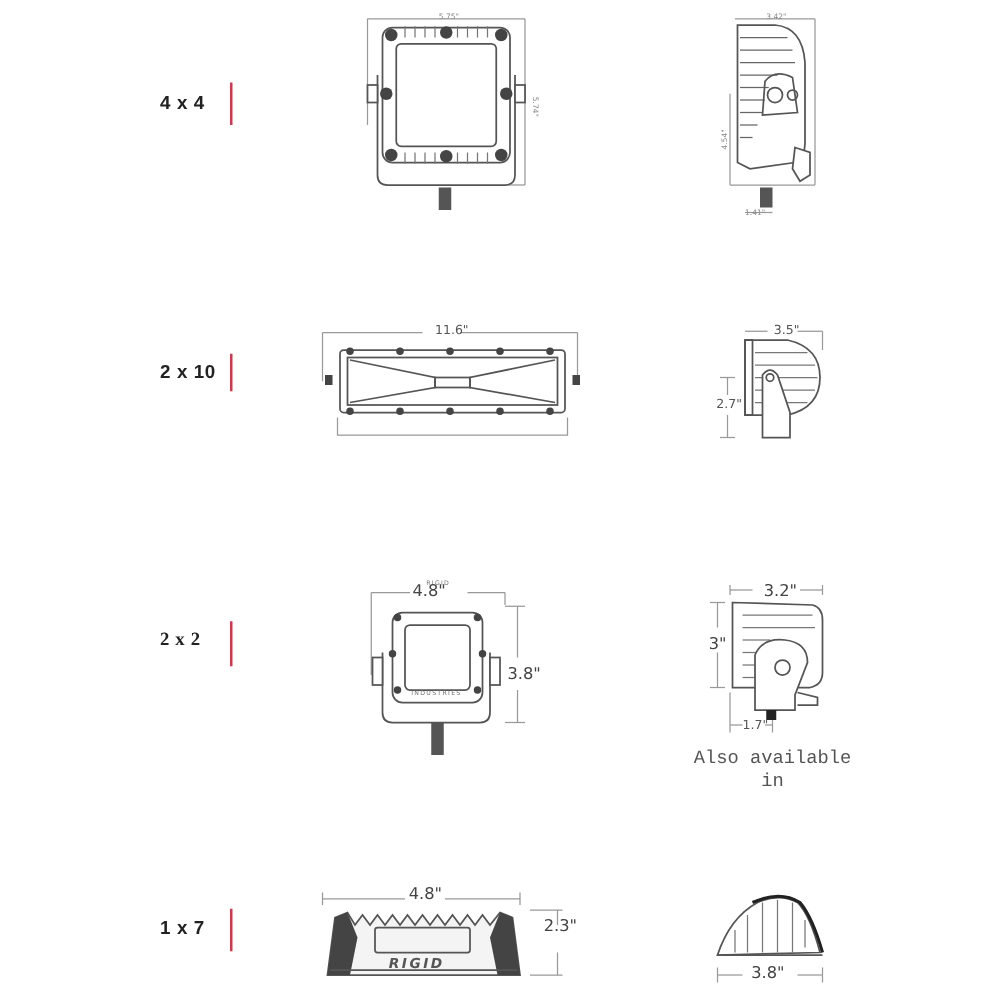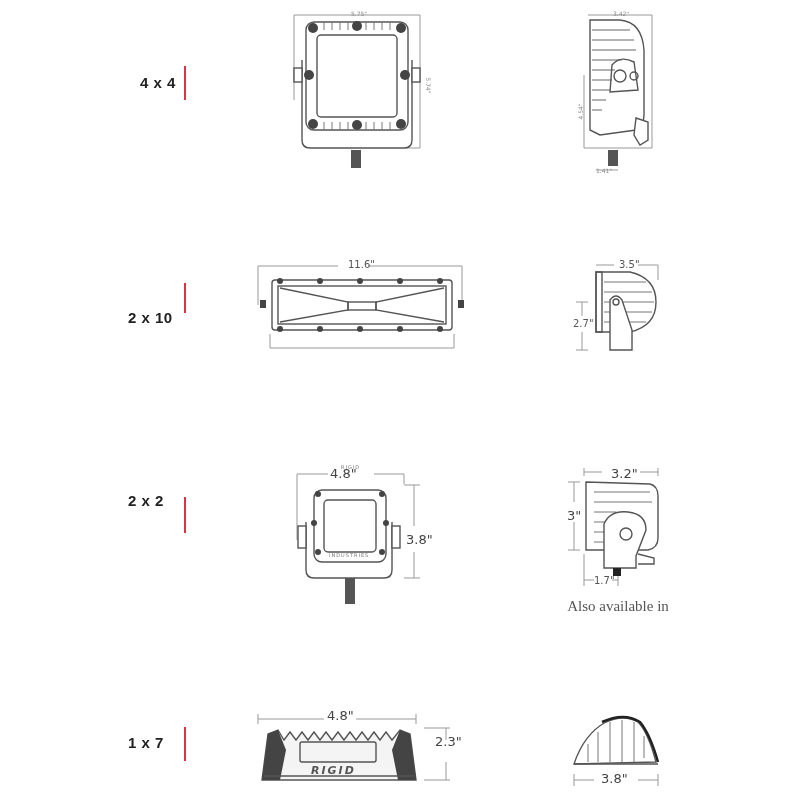--- a/index.html
+++ b/index.html
@@ -3,37 +3,37 @@
 <meta charset="utf-8">
 <style>
   html, body { margin:0; padding:0; background:#ffffff; }
   body { width:800px; height:800px; position:relative; overflow:hidden; font-family:"DejaVu Sans", sans-serif; color:#333; }
   .row-label { position:absolute; font-family:"Liberation Sans", sans-serif; font-weight:bold; font-size:15px; color:#222; letter-spacing:0.5px; }
   .red-bar { position:absolute; width:2px; background:#d8344a; }
   .dim { position:absolute; font-family:"DejaVu Sans", sans-serif; color:#555; white-space:nowrap; }
   .small { font-size:6px; color:#888; }
   .med { font-size:10px; color:#555; }
   .big { font-size:13px; color:#444; }
-  .note { position:absolute; font-family:Liberation Serif, serif; font-size:15px; color:#555; text-align:center; line-height:19px; }
+  .note { position:absolute; font-family:Liberation Mono, monospace; font-size:15px; color:#555; text-align:center; line-height:19px; }
   svg { position:absolute; overflow:visible; }
   .ln { stroke:#999; stroke-width:1; fill:none; }
   .dk { stroke:#555; stroke-width:1.4; fill:none; }
   .fl { fill:#fff; stroke:#555; stroke-width:1.4; }
   .dot { fill:#444; }
 </style>
 </head>
 <body>
 
-<div class="row-label" style="left:128px;top:74px;margin-left:12px;">4 x 4</div>
+<div class="row-label" style="left:128px;top:74px;">4 x 4</div>
 <div class="red-bar" style="left:184px;top:66px;height:34px;"></div>
 
-<div class="row-label" style="left:128px;top:289px;margin-top:20px;">2 x 10</div>
+<div class="row-label" style="left:128px;top:289px;">2 x 10</div>
 <div class="red-bar" style="left:184px;top:283px;height:30px;"></div>
 
-<div class="row-label" style="left:128px;top:492px;">2 x 2</div>
+<div class="row-label" style="left:128px;top:504px;font-family:Liberation Serif, serif;">2 x 2</div>
 <div class="red-bar" style="left:184px;top:497px;height:36px;"></div>
 
 <div class="row-label" style="left:128px;top:734px;">1 x 7</div>
 <div class="red-bar" style="left:184px;top:727px;height:34px;"></div>
 
 <div>
 <svg width="170" height="190" style="left:280px;top:0;">
   <line class="ln" x1="14" y1="15" x2="14" y2="100"></line>
   <line class="ln" x1="14" y1="15" x2="140" y2="15"></line>
   <line class="ln" x1="140" y1="15" x2="140" y2="148"></line>

